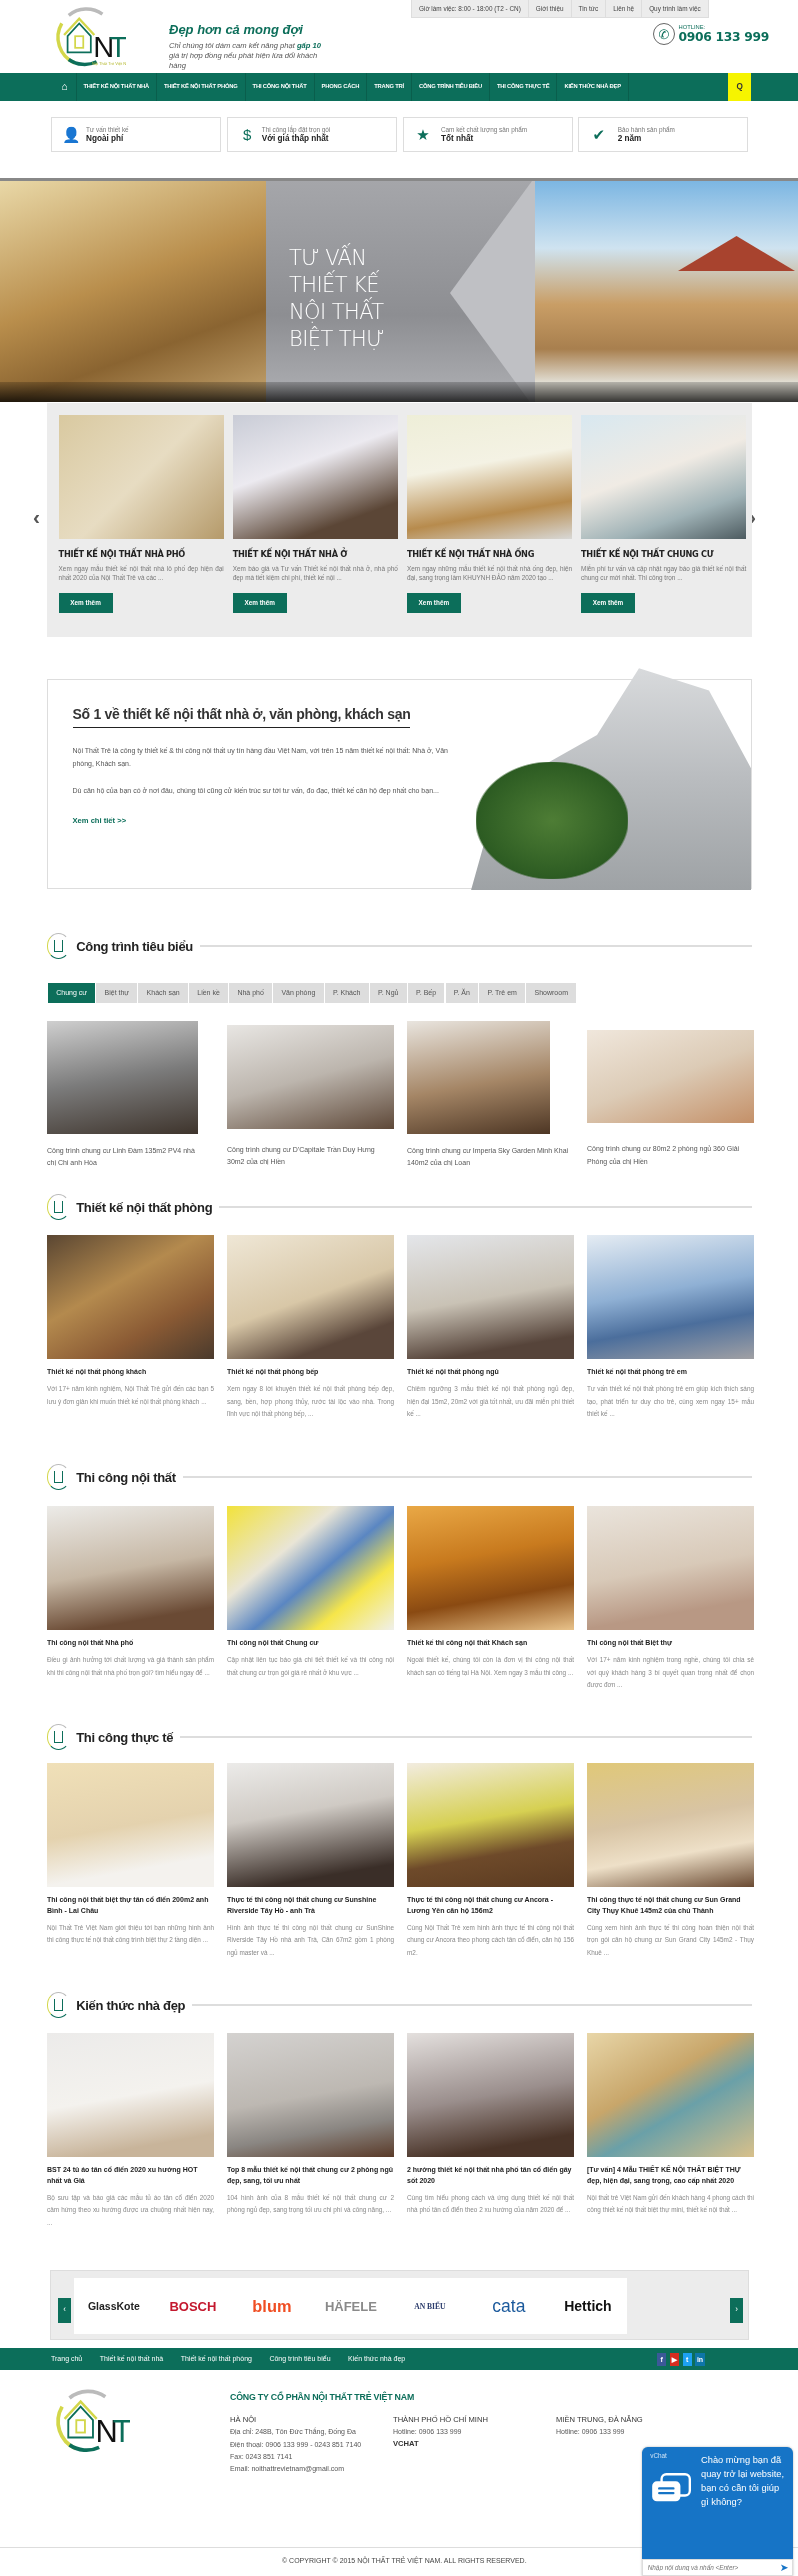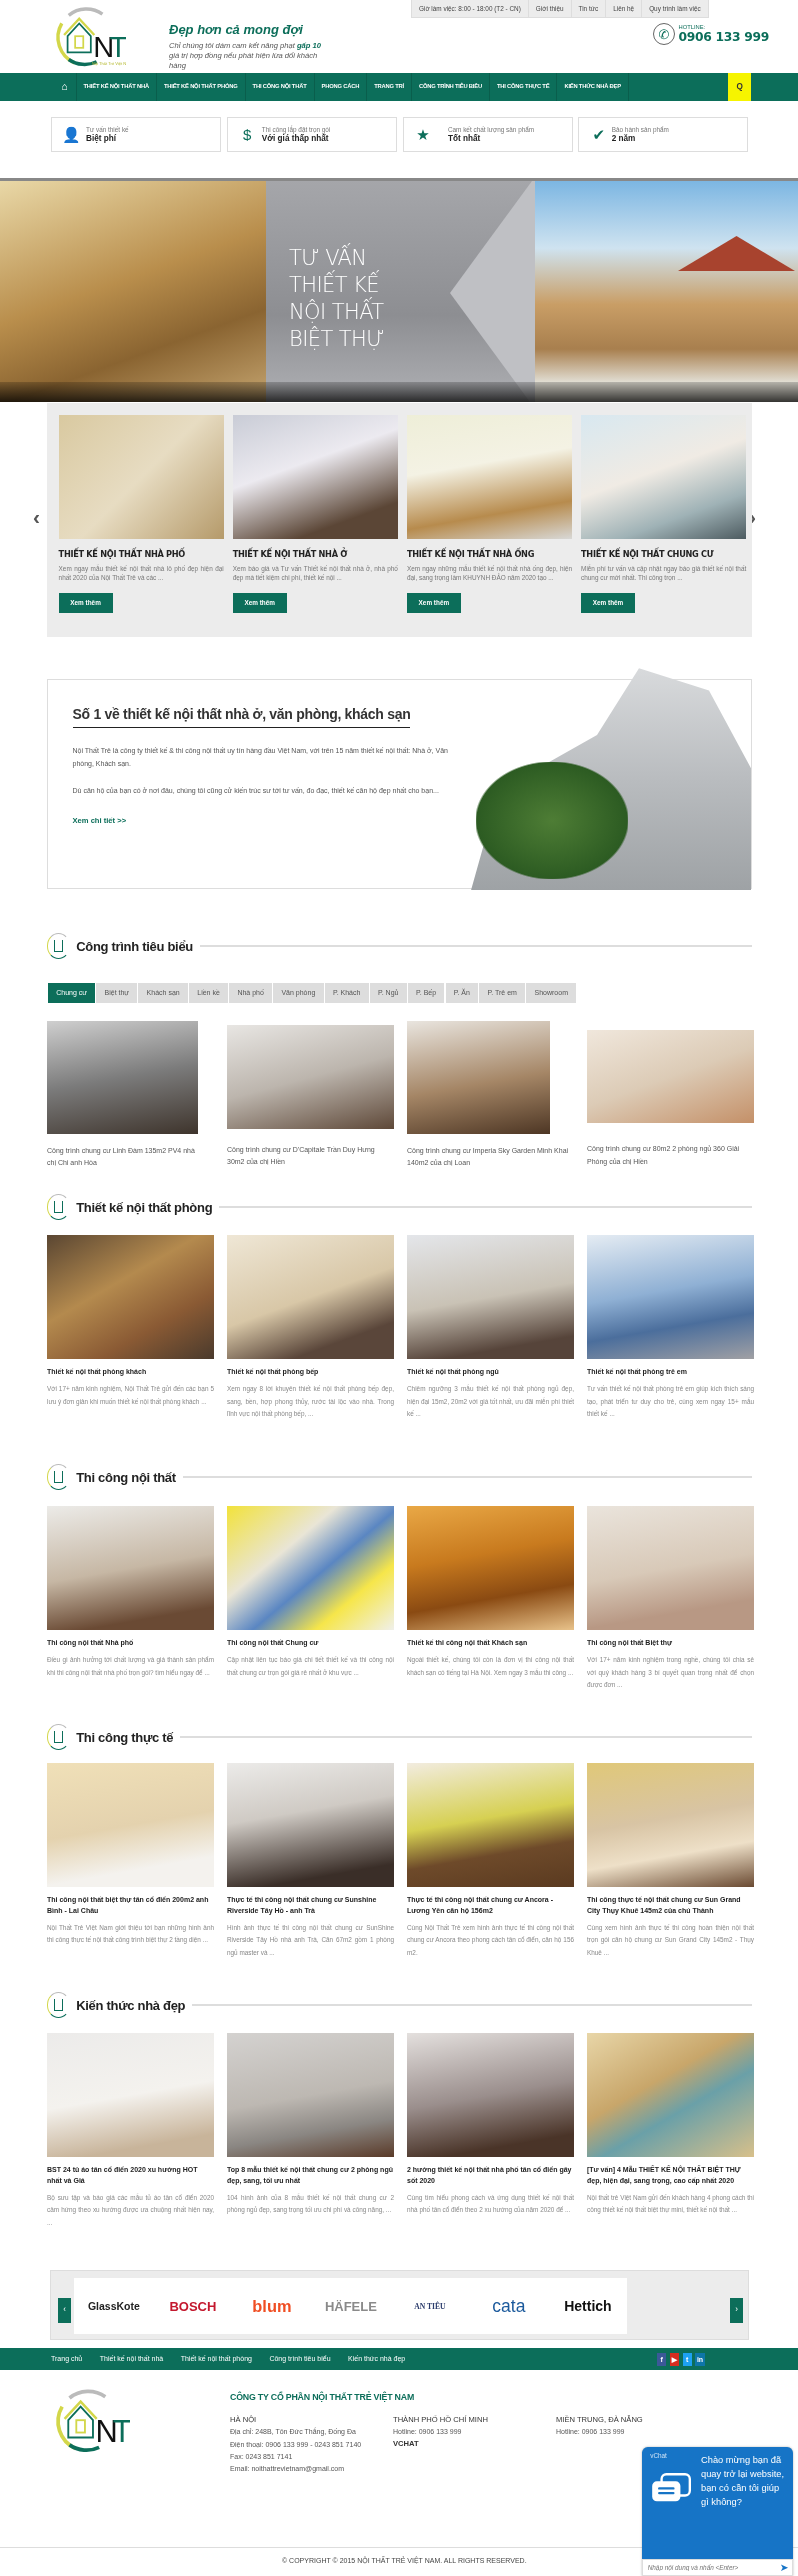--- a/index.html
+++ b/index.html
@@ -151,40 +151,40 @@
     <div class="item">KIẾN THỨC NHÀ ĐẸP</div>
   </div>
   <div class="search"><span>Q</span></div>
 </div>
 
 <div class="features">
   <div class="feat">
     <div class="ic">👤</div>
     <div style="margin-left:4.7px">
         <div class="s1">Tư vấn thiết kế</div>
-        <div class="s2">Biệt phí</div>
+        <div class="s2">Ngoài phí</div>
       </div>
   </div>
   <div class="feat">
     <div class="ic">$</div>
     <div style="margin-left:4.7px">
         <div class="s1">Thi công lắp đặt trọn gói</div>
         <div class="s2">Với giá thấp nhất</div>
       </div>
   </div>
   <div class="feat">
     <div class="ic">★</div>
-    <div style="margin-left:15px">
+    <div style="margin-left:8px">
         <div class="s1">Cam kết chất lượng sản phẩm</div>
         <div class="s2">Tốt nhất</div>
       </div>
   </div>
   <div class="feat">
     <div class="ic">✔</div>
-    <div style="margin-left:3px">
+    <div style="margin-left:9px">
         <div class="s1">Bảo hành sản phẩm</div>
         <div class="s2">2 năm</div>
       </div>
   </div>
 </div>
 
 <div class="hero">
   <div class="left"></div>
   <div class="mid"></div>
   <div class="arrow"></div>
@@ -413,21 +413,21 @@
     <div class="plogo">
         <span style="color:#c3182e">BOSCH</span>
       </div>
     <div class="plogo">
         <span style="color:#f04e23;font-size:16.4px">blum</span>
       </div>
     <div class="plogo">
         <span style="color:#8a8a8a">HÄFELE</span>
       </div>
     <div class="plogo">
-        <span style="color:#2a3b6b;font-size:7.6px;font-family:'Liberation Serif',serif">AN TIÊU</span>
+        <span style="color:#2a3b6b;font-size:7.6px;font-family:'Liberation Serif',serif">AN BIỂU</span>
       </div>
     <div class="plogo">
         <span style="color:#1c5a9c;font-size:17.5px;font-weight:normal">cata</span>
       </div>
     <div class="plogo">
         <span style="color:#111;font-size:14px">Hettich</span>
       </div>
   </div>
   <div class="parr" style="left:679px">›</div>
 </div>

